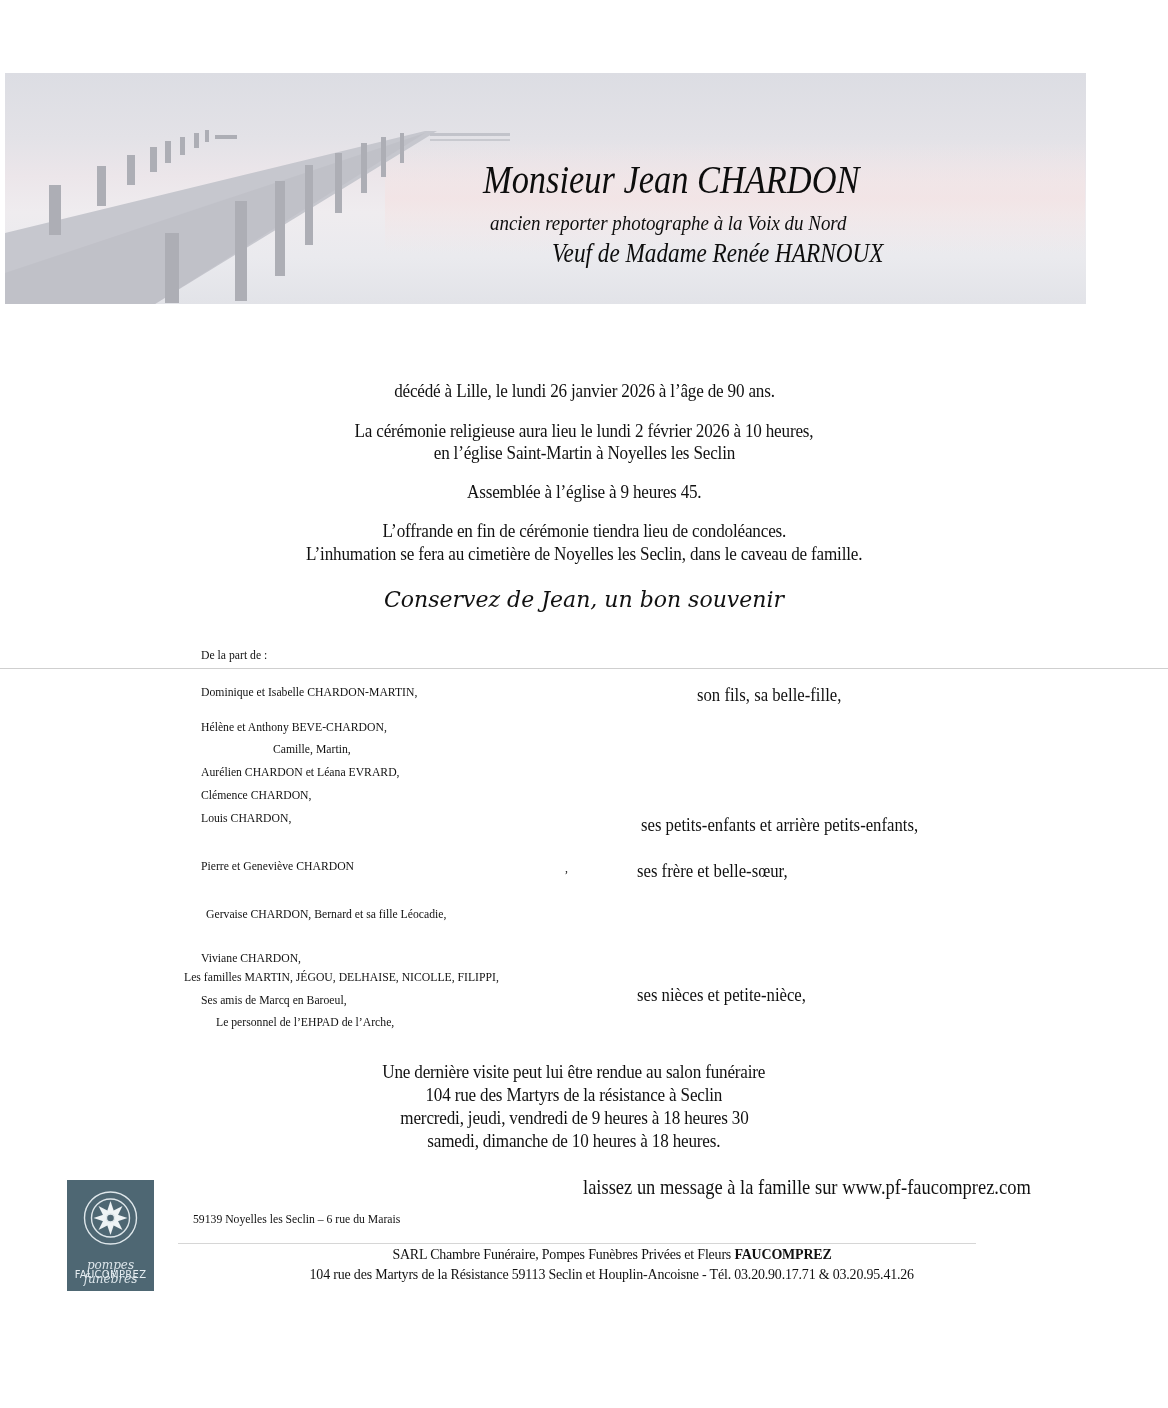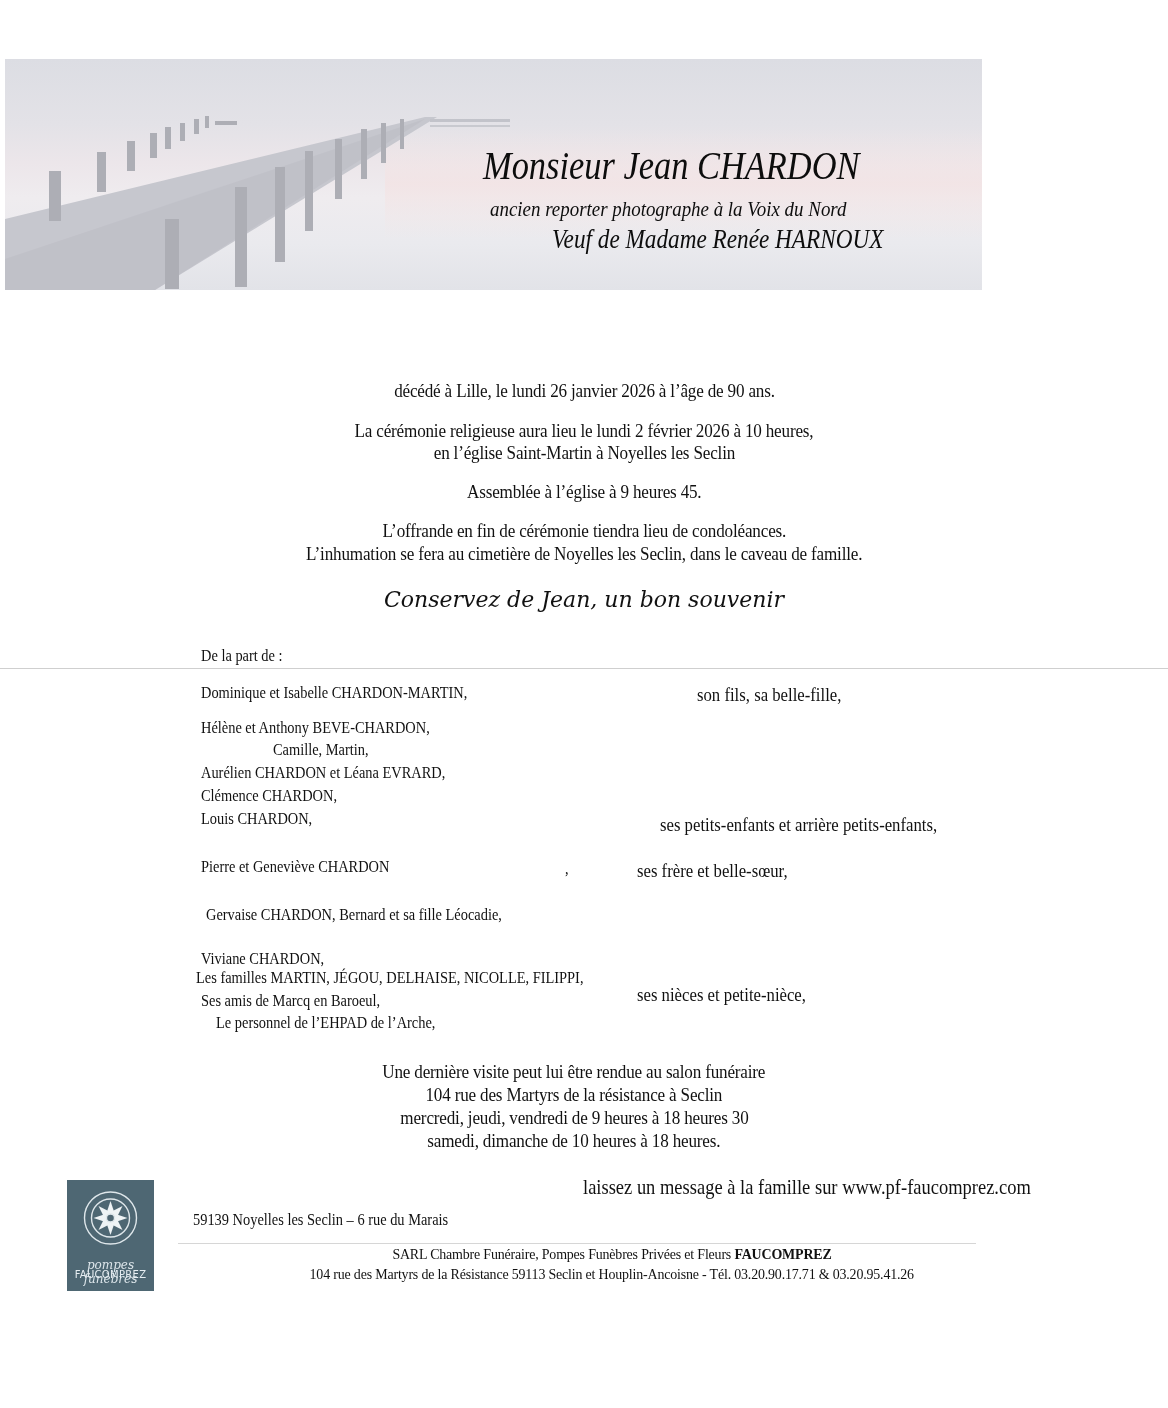--- a/index.html
+++ b/index.html
@@ -1,37 +1,37 @@
 <!DOCTYPE html>
 <html><head>
   <meta charset="utf-8">
   <style>
     html, body { margin: 0; padding: 0; background: #ffffff; }
     body { width: 1168px; height: 1408px; position: relative; overflow: hidden;
            font-family: "Liberation Serif", "DejaVu Serif", serif; color: #111; }
     .abs { position: absolute; }
 
     
-    #banner { left: 5px; top: 59px; width: 977px; height: 231px; overflow: hidden;
+    #banner { left: 5px; top: 73px; width: 1081px; height: 231px; overflow: hidden;
       background: linear-gradient(180deg, #dcdde3 0%, #e3e2e7 28%, #ece6ea 45%, #efecef 60%, #eaeaee 80%, #e2e3e8 100%); }
     #banner svg { position: absolute; left: 0; top: 0; }
     .title { position: absolute; font-style: italic; color: #0d0d0d; white-space: nowrap;
       font-family: "Liberation Serif", serif; transform-origin: left top; }
     #deceased-name { left: 478px; top: 83px; font-size: 40px; transform: scaleX(0.86); }
     #deceased-role { left: 485px; top: 137px; font-size: 22px; transform: scaleX(0.86); }
     #deceased-widow { left: 547px; top: 165px; font-size: 27px; transform: scaleX(0.86); }
 
     .center-line { position: absolute; left: 0; width: 1168px; text-align: center; white-space: nowrap;
       font-size: 19px; letter-spacing: -0.2px; }
     .cline { transform: scaleX(0.9); display: inline-block; }
 
     .script { position: absolute; left: 0; width: 1168px; text-align: center; top: 587px;
       font-family: "DejaVu Serif", serif; font-style: italic; font-size: 22px; color: #111; }
 
-    .row { position: absolute; font-size: 16px; white-space: nowrap; }
+    .row { position: absolute; font-size: 13px; white-space: nowrap; }
     .row span { display: inline-block; transform: scaleX(0.9); transform-origin: left top; }
     .rel { position: absolute; font-size: 19px; white-space: nowrap; }
     .rel span { display: inline-block; transform: scaleX(0.88); transform-origin: left top; }
 
     .sep { position: absolute; height: 1px; background: #cfcfcf; }
 
     #logo { left: 67px; top: 1180px; width: 87px; height: 111px; background: #4e6773; }
     #logo-script { position: absolute; left: 0; width: 87px; top: 78px; text-align: center;
       color: #dce5ea; font-size: 12px; font-style: italic; font-family: "DejaVu Serif", serif; }
     #logo-name { position: absolute; left: 0; width: 87px; top: 89px; text-align: center;
@@ -95,31 +95,31 @@
 <div class="sep" style="left:0; top:668px; width:1168px;"></div>
 
 <div class="row" style="left:201px; top:684px"><span>Dominique et Isabelle CHARDON-MARTIN,</span></div>
 <div class="rel" style="left:697px; top:684px"><span>son fils, sa belle-fille,</span></div>
 
 <div class="row" style="left:201px; top:719px"><span>Hélène et Anthony BEVE-CHARDON,</span></div>
 <div class="row" style="left:273px; top:741px"><span>Camille, Martin,</span></div>
 <div class="row" style="left:201px; top:764px"><span>Aurélien CHARDON et Léana EVRARD,</span></div>
 <div class="row" style="left:201px; top:787px"><span>Clémence CHARDON,</span></div>
 <div class="row" style="left:201px; top:810px"><span>Louis CHARDON,</span></div>
-<div class="rel" style="left:660px; top:814px"><span>ses petits-enfants et arrière petits-enfants,</span></div>
+<div class="rel" style="left:641px; top:814px"><span>ses petits-enfants et arrière petits-enfants,</span></div>
 
 <div class="row" style="left:201px; top:858px"><span>Pierre et Geneviève CHARDON</span></div>
 <div class="row" style="left:565px; top:860px"><span>,</span></div>
 <div class="rel" style="left:637px; top:860px"><span>ses frère et belle-sœur,</span></div>
 
 <div class="row" style="left:206px; top:906px"><span>Gervaise CHARDON, Bernard et sa fille Léocadie,</span></div>
 <div class="row" style="left:201px; top:950px"><span>Viviane CHARDON,</span></div>
 <div class="rel" style="left:637px; top:984px"><span>ses nièces et petite-nièce,</span></div>
 
-<div class="row" style="left:196px; top:969px"><span>Les familles MARTIN, JÉGOU, DELHAISE, NICOLLE, FILIPPI,</span></div>
+<div class="row" style="left:184px; top:969px"><span>Les familles MARTIN, JÉGOU, DELHAISE, NICOLLE, FILIPPI,</span></div>
 <div class="row" style="left:201px; top:992px"><span>Ses amis de Marcq en Baroeul,</span></div>
 <div class="row" style="left:216px; top:1014px"><span>Le personnel de l’EHPAD de l’Arche,</span></div>
 
 <div class="center-line" style="top:1061px; left:-10px"><span class="cline">Une dernière visite peut lui être rendue au salon funéraire</span></div>
 <div class="center-line" style="top:1084px; left:-10px"><span class="cline">104 rue des Martyrs de la résistance à Seclin</span></div>
 <div class="center-line" style="top:1107px; left:-10px"><span class="cline">mercredi, jeudi, vendredi de 9 heures à 18 heures 30</span></div>
 <div class="center-line" style="top:1130px; left:-10px"><span class="cline">samedi, dimanche de 10 heures à 18 heures.</span></div>
 
 <div class="rel" style="left:583px; top:1175px; font-size:21px;"><span>laissez un message à la famille sur www.pf-faucomprez.com</span></div>
 

